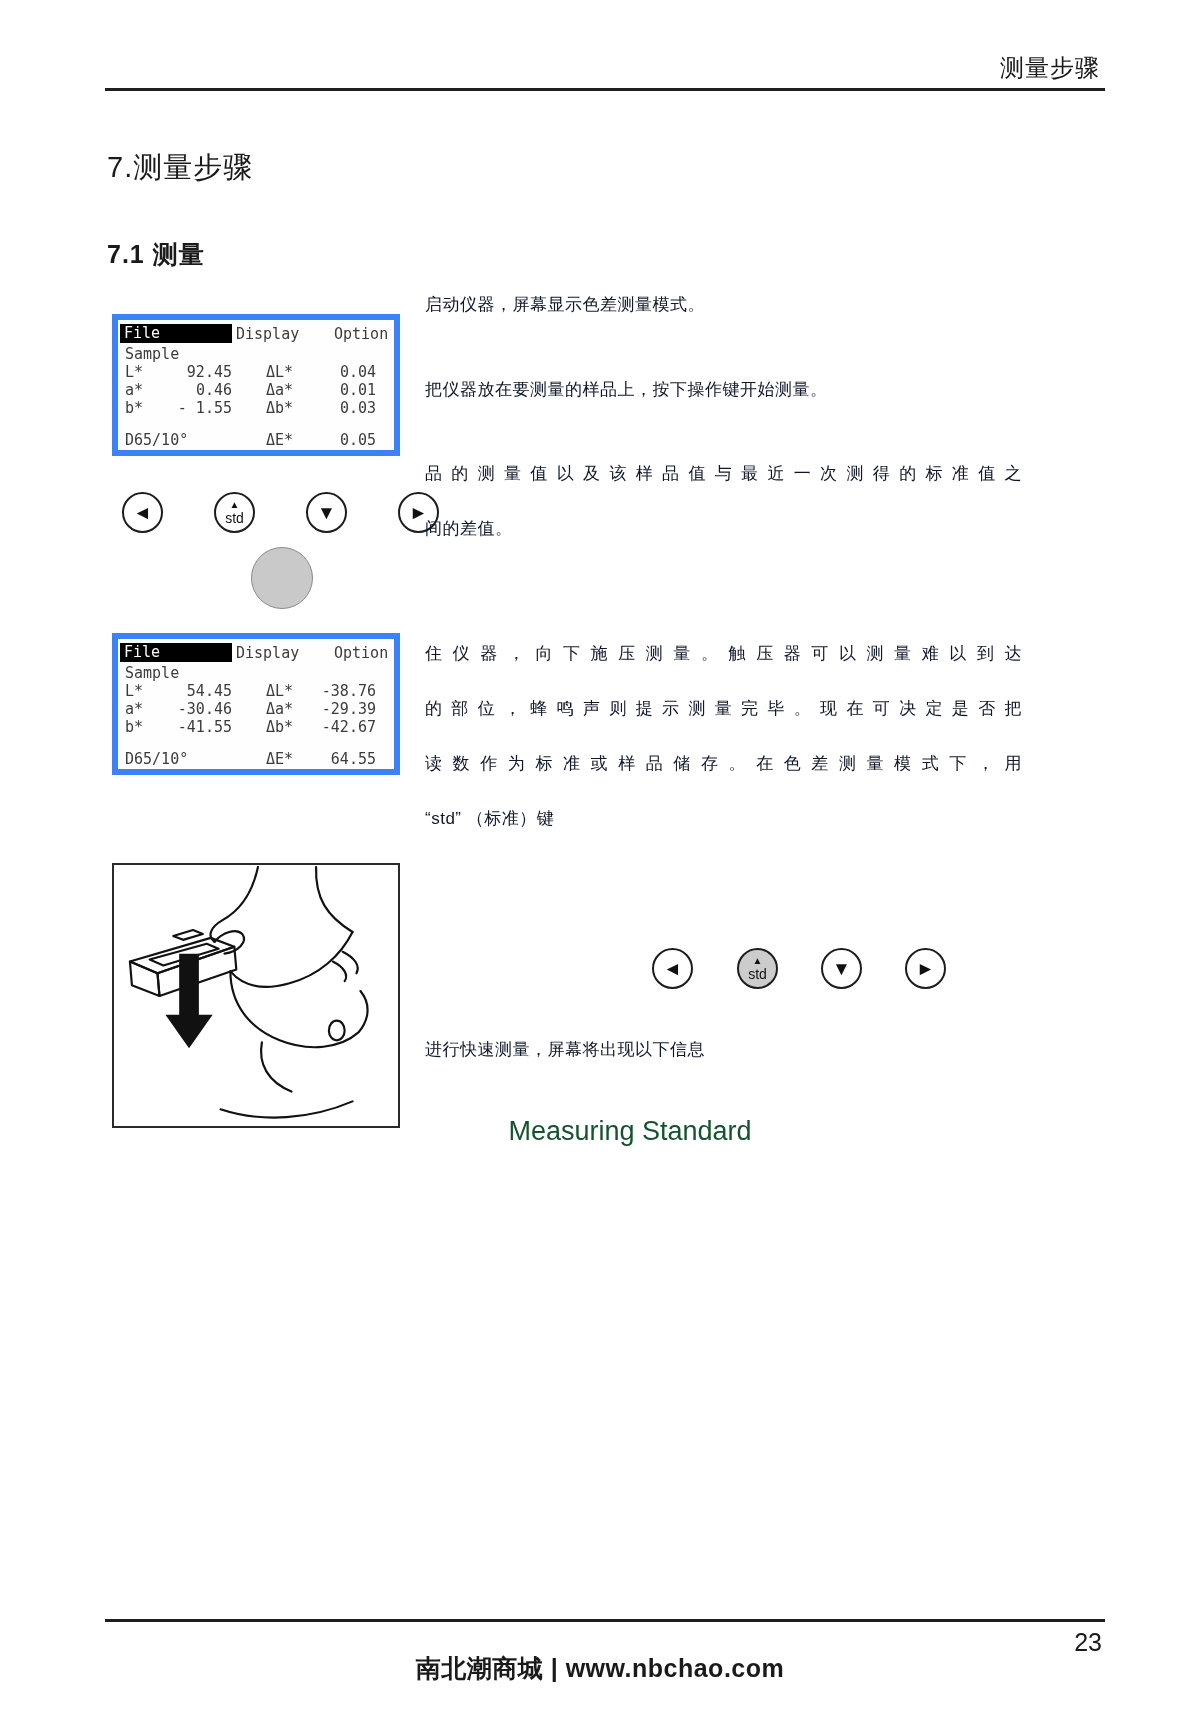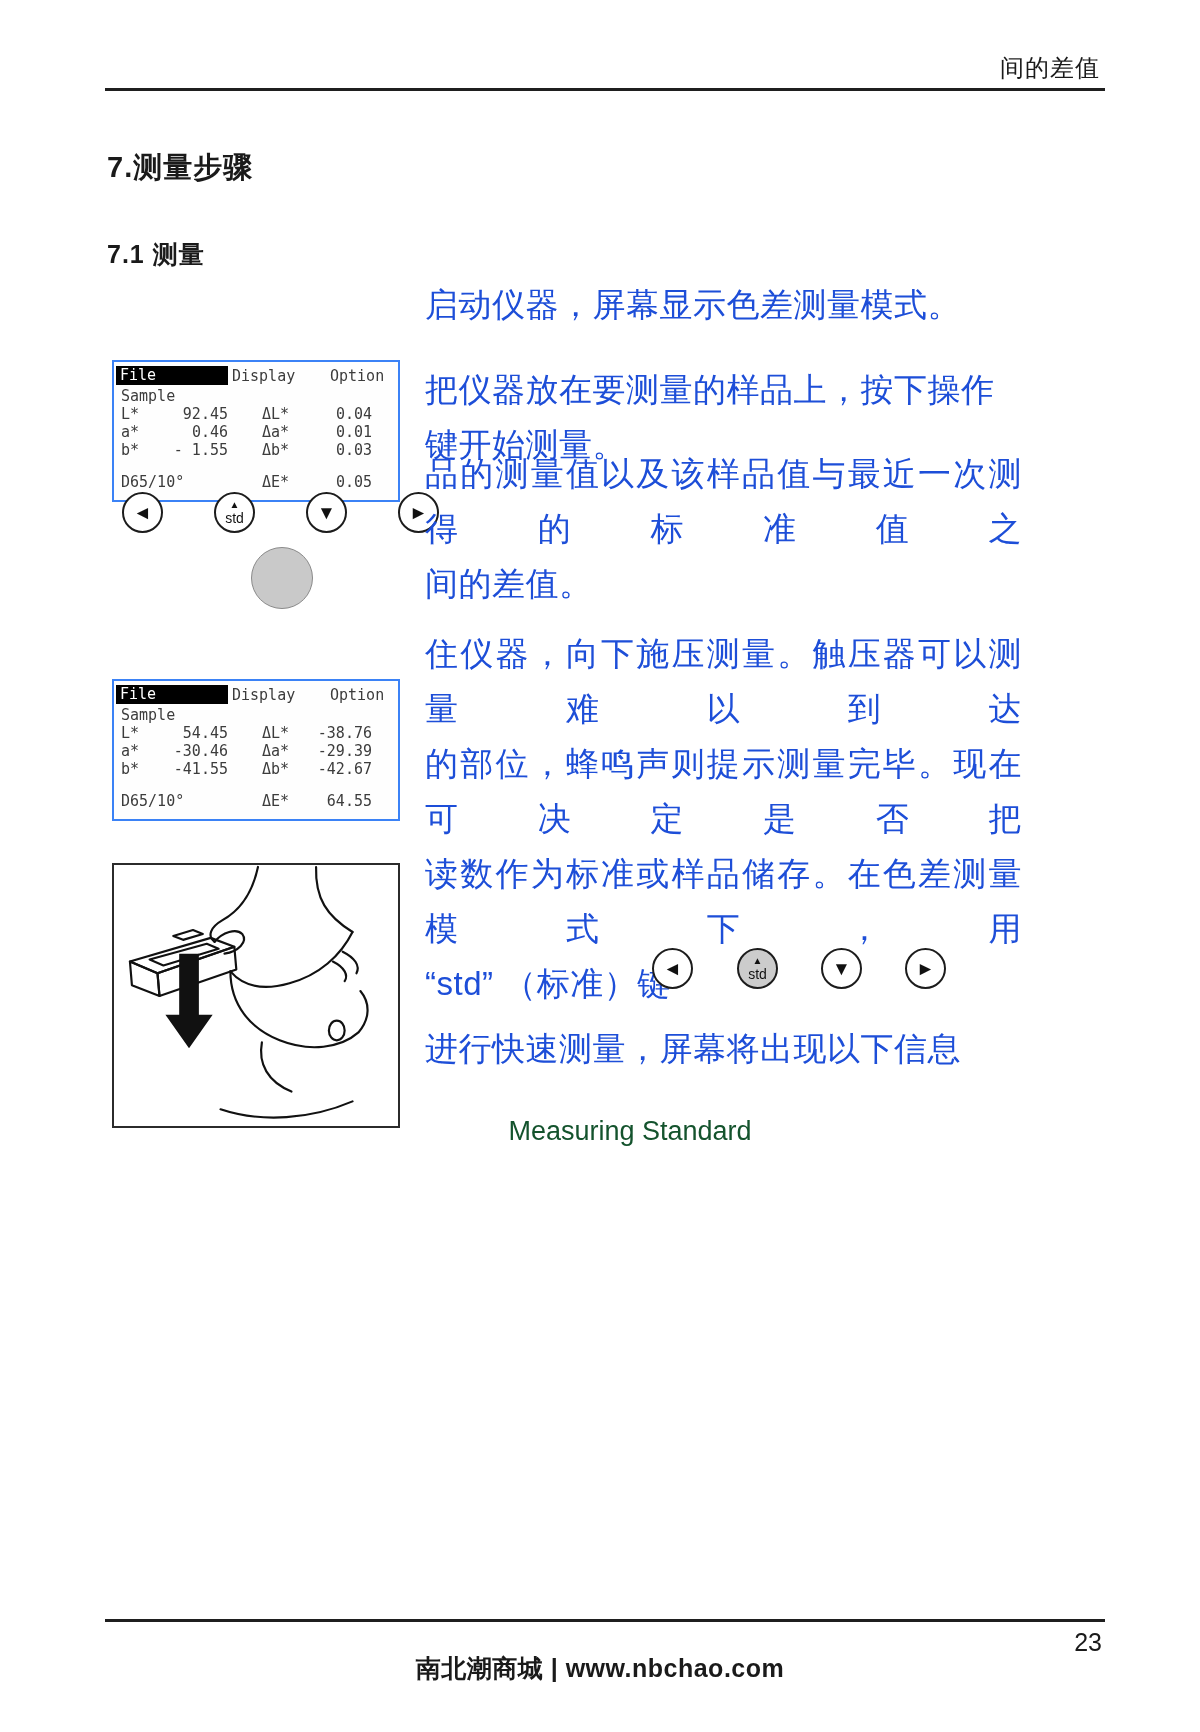--- a/index.html
+++ b/index.html
@@ -4,28 +4,28 @@
 <style>
   html,body{margin:0;padding:0;background:#ffffff;}
   .page{
     position:relative;width:1200px;height:1732px;background:#ffffff;
     font-family:"Liberation Sans","DejaVu Sans",sans-serif;color:#1a1a1a;overflow:hidden;
   }
   .rule{position:absolute;left:105px;width:1000px;height:3px;background:#1f1f1f;}
   .hdr-rule{top:88px;}
   .ftr-rule{top:1619px;}
   .hdr-label{position:absolute;top:52px;right:100px;font-size:24px;letter-spacing:1px;}
-  .title{position:absolute;top:148px;left:107px;font-size:29px;font-weight:700;letter-spacing:1px;margin:0;}
+  .title{position:absolute;top:148px;left:107px;font-size:29px;font-weight:400;letter-spacing:1px;margin:0;}
   .subtitle{position:absolute;top:238px;left:107px;font-size:25px;font-weight:700;letter-spacing:1px;margin:0;}
 
   
   .lcd{
     position:absolute;left:112px;width:288px;height:142px;background:#fefefe;
-    border:2px solid #3b82f6;box-sizing:border-box;
-    font-family:"DejaVu Sans Mono","Liberation Mono",monospace;font-size:15px;color:#3c3c3c;margin-top:46px;
+    border:6px solid #3b82f6;box-sizing:border-box;
+    font-family:"DejaVu Sans Mono","Liberation Mono",monospace;font-size:15px;color:#3c3c3c;
   }
   .lcd1{top:314px;}
   .lcd2{top:633px;}
   .lcd-line{position:absolute;left:0;right:0;height:18px;}
   .lcd-menu{top:4px;}
   .lcd-file{position:absolute;left:2px;top:0;width:108px;background:#000;color:#fff;padding-left:4px;height:19px;}
   .lcd-display{position:absolute;left:118px;top:1px;}
   .lcd-option{position:absolute;left:216px;top:1px;}
   .lcd-mode{top:25px;}
   .lr1{top:43px;} .lr2{top:61px;} .lr3{top:79px;} .lrde{top:111px;}
@@ -55,35 +55,35 @@
   }
 
   
   .illus{
     position:absolute;left:112px;top:863px;width:288px;height:265px;
     border:2px solid #2b2b2b;box-sizing:border-box;background:#fff;
   }
   .illus svg{width:100%;height:100%;display:block;}
 
   
-  .para{position:absolute;left:425px;width:597px;font-size:33px;line-height:55px;letter-spacing:0.5px;color:#1d4ed8;}
+  .para{position:absolute;left:425px;width:597px;font-size:17px;line-height:55px;letter-spacing:0.5px;color:#0f172a;}
   .p1{top:277px;} .p2{top:362px;} .p3{top:446px;} .p4{top:626px;} .p5{top:1022px;font-family:Liberation Serif, serif;}
   .fill{text-align:justify;text-align-last:justify;}
   .standard{position:absolute;top:1116px;left:400px;width:460px;text-align:center;font-size:27px;color:#14532d;}
 
   
   .pagenum{position:absolute;top:1628px;right:98px;font-size:25px;}
   .site{position:absolute;top:1652px;left:0;width:100%;text-align:center;font-size:25px;font-weight:600;letter-spacing:0.5px;}
 </style>
 </head>
 <body>
 
 <div class="page">
 
-  <div class="hdr-label">间的差值</div>
+  <div class="hdr-label">测量步骤</div>
   <div class="rule hdr-rule"></div>
 
   <h1 class="title">7.测量步骤</h1>
   <h2 class="subtitle">7.1 测量</h2>
 
   <div class="lcd lcd1">
     <div class="lcd-line lcd-menu">
       <span class="lcd-file">File</span>
       <span class="lcd-display">Display</span>
       <span class="lcd-option">Option</span>

